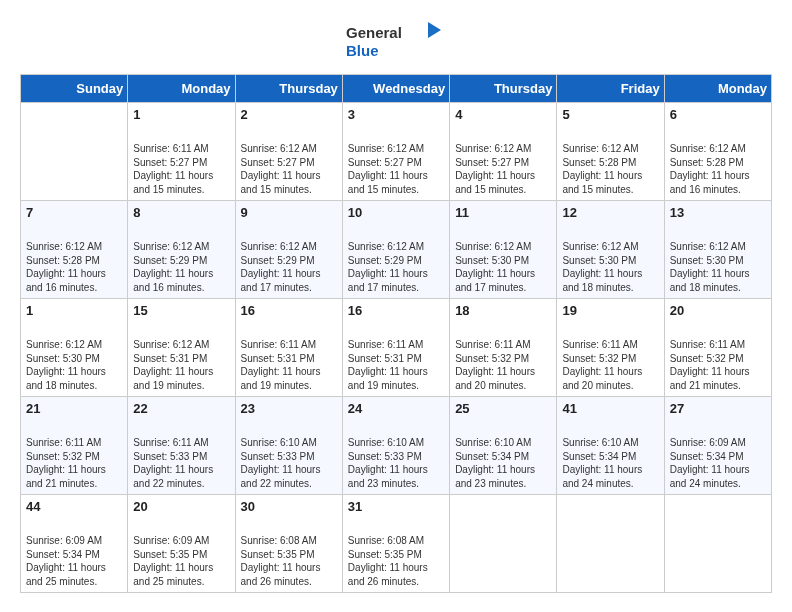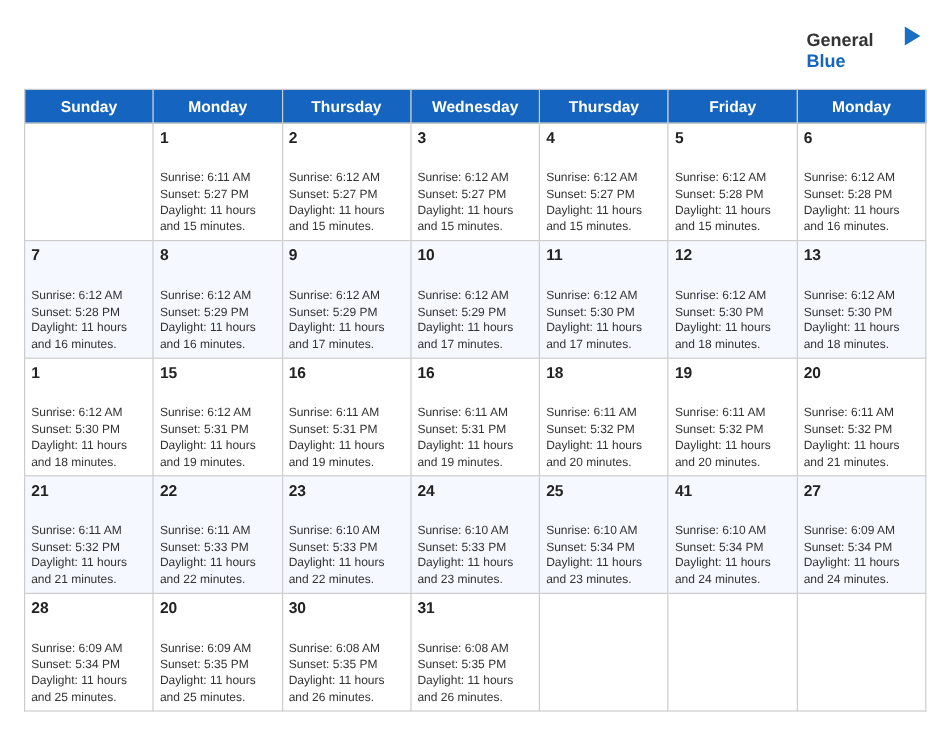--- a/index.html
+++ b/index.html
@@ -5,21 +5,21 @@
     * { box-sizing: border-box; margin: 0; padding: 0; }
     body {
       font-family: Arial, sans-serif;
       background: #fff;
       width: 792px;
       min-height: 612px;
       padding: 20px;
     }
     .header {
       display: flex;
-      justify-content: flex-end;
+      justify-content: center;
       align-items: flex-start;
       margin-bottom: 10px;
     }
     .logo {
       display: flex;
       align-items: center;
       gap: 4px;
     }
     .title-block {
       text-align: right;
@@ -37,21 +37,21 @@
       width: 100%;
       border-collapse: collapse;
       table-layout: fixed;
     }
     thead tr th {
       background-color: #1565c0;
       color: #fff;
       font-size: 13px;
       font-weight: bold;
       padding: 6px 4px;
-      text-align: center;
+      text-align: right;
       border: 1px solid #ccc;
     }
     tbody tr td {
       border: 1px solid #ccc;
       vertical-align: top;
       padding: 4px 5px;
       font-size: 10.5px;
       color: #222;
       height: 90px;
     }
@@ -218,21 +218,21 @@
           <div class="day-num">41</div>
           <div class="day-info">Sunrise: 6:10 AM<br>Sunset: 5:34 PM<br>Daylight: 11 hours and 24 minutes.</div>
         </td>
         <td>
           <div class="day-num">27</div>
           <div class="day-info">Sunrise: 6:09 AM<br>Sunset: 5:34 PM<br>Daylight: 11 hours and 24 minutes.</div>
         </td>
       </tr>
       <tr>
         <td>
-          <div class="day-num">28</div>
+          <div class="day-num">44</div>
           <div class="day-info">Sunrise: 6:09 AM<br>Sunset: 5:34 PM<br>Daylight: 11 hours and 25 minutes.</div>
         </td>
         <td>
           <div class="day-num">20</div>
           <div class="day-info">Sunrise: 6:09 AM<br>Sunset: 5:35 PM<br>Daylight: 11 hours and 25 minutes.</div>
         </td>
         <td>
           <div class="day-num">30</div>
           <div class="day-info">Sunrise: 6:08 AM<br>Sunset: 5:35 PM<br>Daylight: 11 hours and 26 minutes.</div>
         </td>

